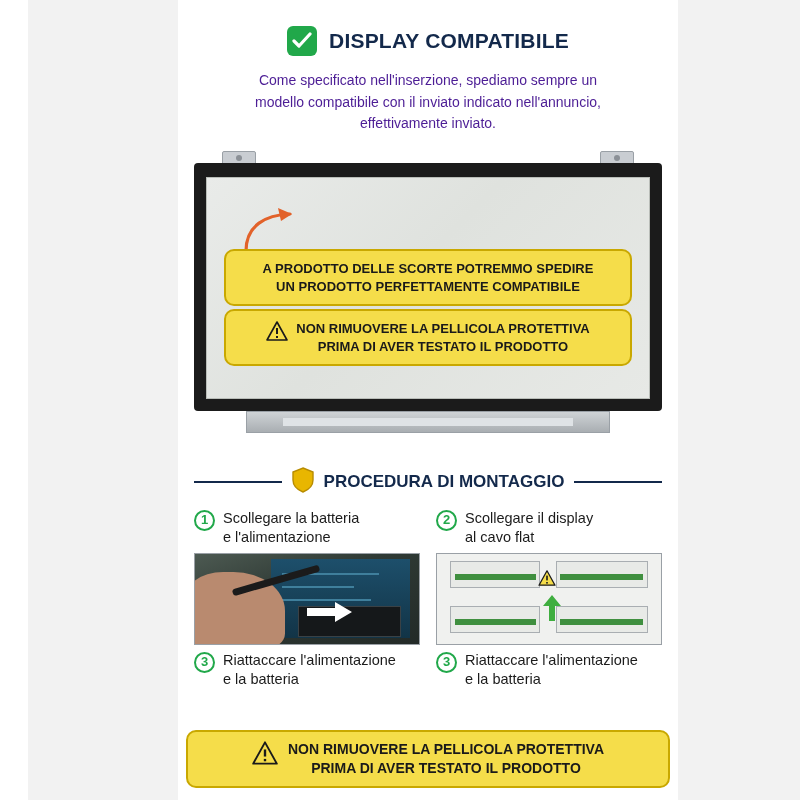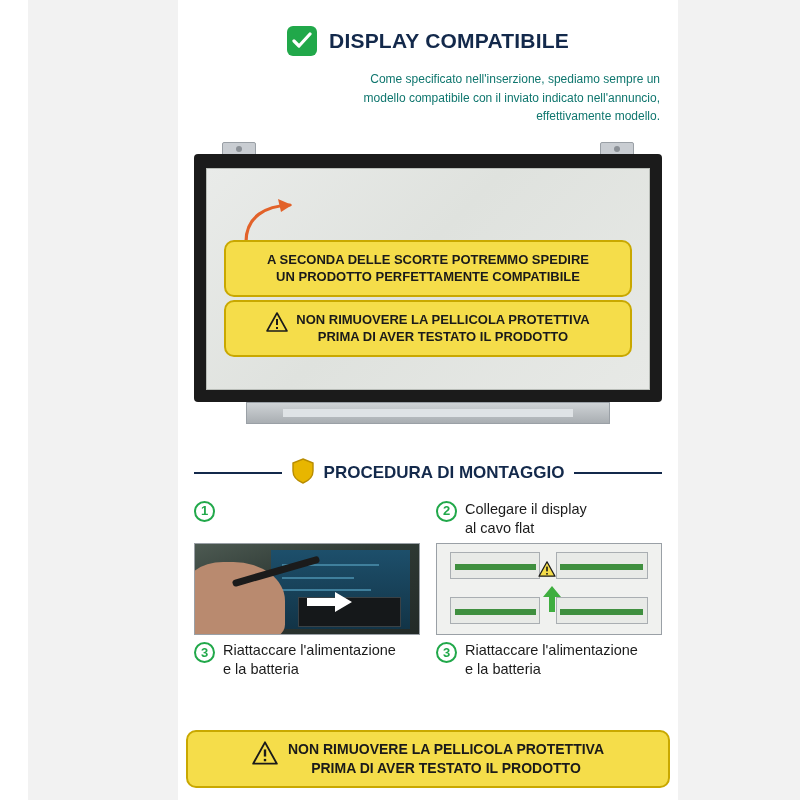--- a/index.html
+++ b/index.html
@@ -41,24 +41,24 @@
     position: relative;
     flex: none;
   }
   .check-box svg { position: absolute; left: 5px; top: 5px; }
   .title-text {
     font-size: 21px; font-weight: bold; color: #13294b;
     letter-spacing: 0.2px;
   }
   .intro {
     margin: 14px 18px 0 18px;
-    text-align: right;
-    font-size: 12px;
+    text-align: center;
+    font-size: 14px;
     line-height: 1.55;
-    color: #0f766e;
+    color: #4c1d95;
   }
 
   
   .display-wrap {
     position: relative;
     margin: 16px 8px 0 8px;
     height: 300px;
   }
   .bracket {
     position: absolute; top: 0; width: 34px; height: 14px;
@@ -195,40 +195,40 @@
         <svg width="20" height="20" viewBox="0 0 20 20" aria-hidden="true">
           <path d="M2 10 L7 15 L18 3" fill="none" stroke="#ffffff" stroke-width="3.2" stroke-linecap="round" stroke-linejoin="round"></path>
         </svg>
       </span>
       <span class="title-text">DISPLAY COMPATIBILE</span>
     </div>
 
     <div class="intro">
       <div>Come specificato nell'inserzione, spediamo sempre un</div>
       <div>modello compatibile con il inviato indicato nell'annuncio,</div>
-      <div>effettivamente modello.</div>
+      <div>effettivamente inviato.</div>
     </div>
 
     <div class="display-wrap">
       <div class="bracket l"></div>
       <div class="bracket r"></div>
 
       <div class="panel">
         <div class="screen"></div>
       </div>
 
       <span class="arrow-curve">
         <svg width="60" height="46" viewBox="0 0 60 46" aria-hidden="true">
           <path d="M6 44 C6 18, 26 8, 50 7" fill="none" stroke="#e2622a" stroke-width="3.2" stroke-linecap="round"></path>
           <path d="M52 7 L38 1 L41 14 Z" fill="#e2622a"></path>
         </svg>
       </span>
 
       <div class="banner one">
-        <span class="banner-line">A SECONDA DELLE SCORTE POTREMMO SPEDIRE</span>
+        <span class="banner-line">A PRODOTTO DELLE SCORTE POTREMMO SPEDIRE</span>
         <span class="banner-line">UN PRODOTTO PERFETTAMENTE COMPATIBILE</span>
       </div>
 
       <div class="banner two">
         <div class="inner">
           <span class="warn-tri">
             <svg width="22" height="20" viewBox="0 0 22 20" aria-hidden="true">
               <path d="M11 1 L21 19 L1 19 Z" fill="#f5dd4a" stroke="#1a1a1a" stroke-width="1.6" stroke-linejoin="round"></path>
               <rect x="10" y="7" width="2" height="6" fill="#1a1a1a"></rect>
               <rect x="10" y="15" width="2" height="2" fill="#1a1a1a"></rect>
@@ -253,27 +253,29 @@
       </span>
       <span class="proc-title">PROCEDURA DI MONTAGGIO</span>
       <span class="rule"></span>
     </div>
 
     <div class="steps">
 
       <div class="step-label">
         <span class="num">1</span>
         <span>
+          <span style="display:block">Scollegare la batteria</span>
+          <span style="display:block">e l'alimentazione</span>
         </span>
       </div>
 
       <div class="step-label">
         <span class="num">2</span>
         <span>
-          <span style="display:block">Collegare il display</span>
+          <span style="display:block">Scollegare il display</span>
           <span style="display:block">al cavo flat</span>
         </span>
       </div>
 
       <div class="photo dark">
         <div class="board">
           <div class="trace" style="left:8%;top:18%;width:70%"></div>
           <div class="trace" style="left:8%;top:34%;width:52%"></div>
           <div class="trace" style="left:8%;top:50%;width:64%"></div>
         </div>

